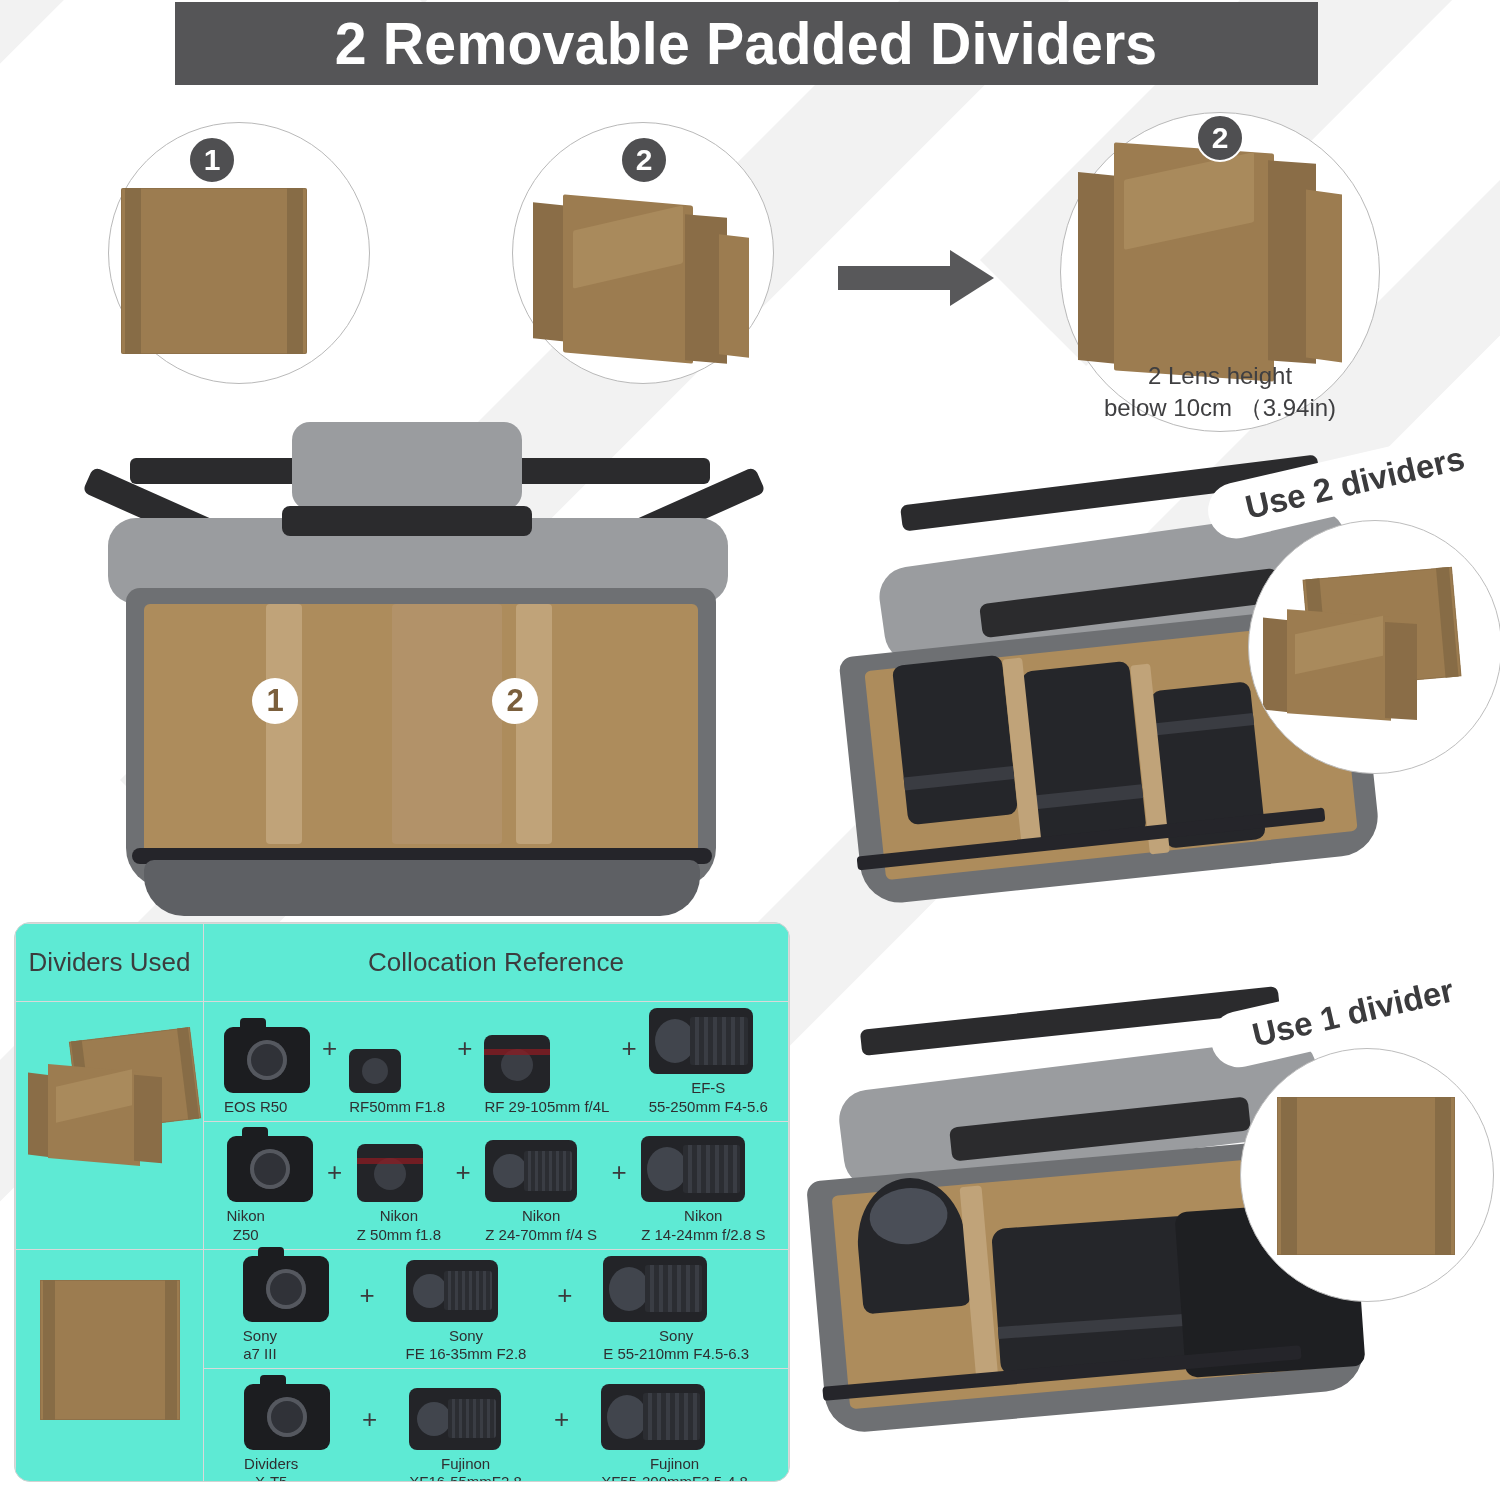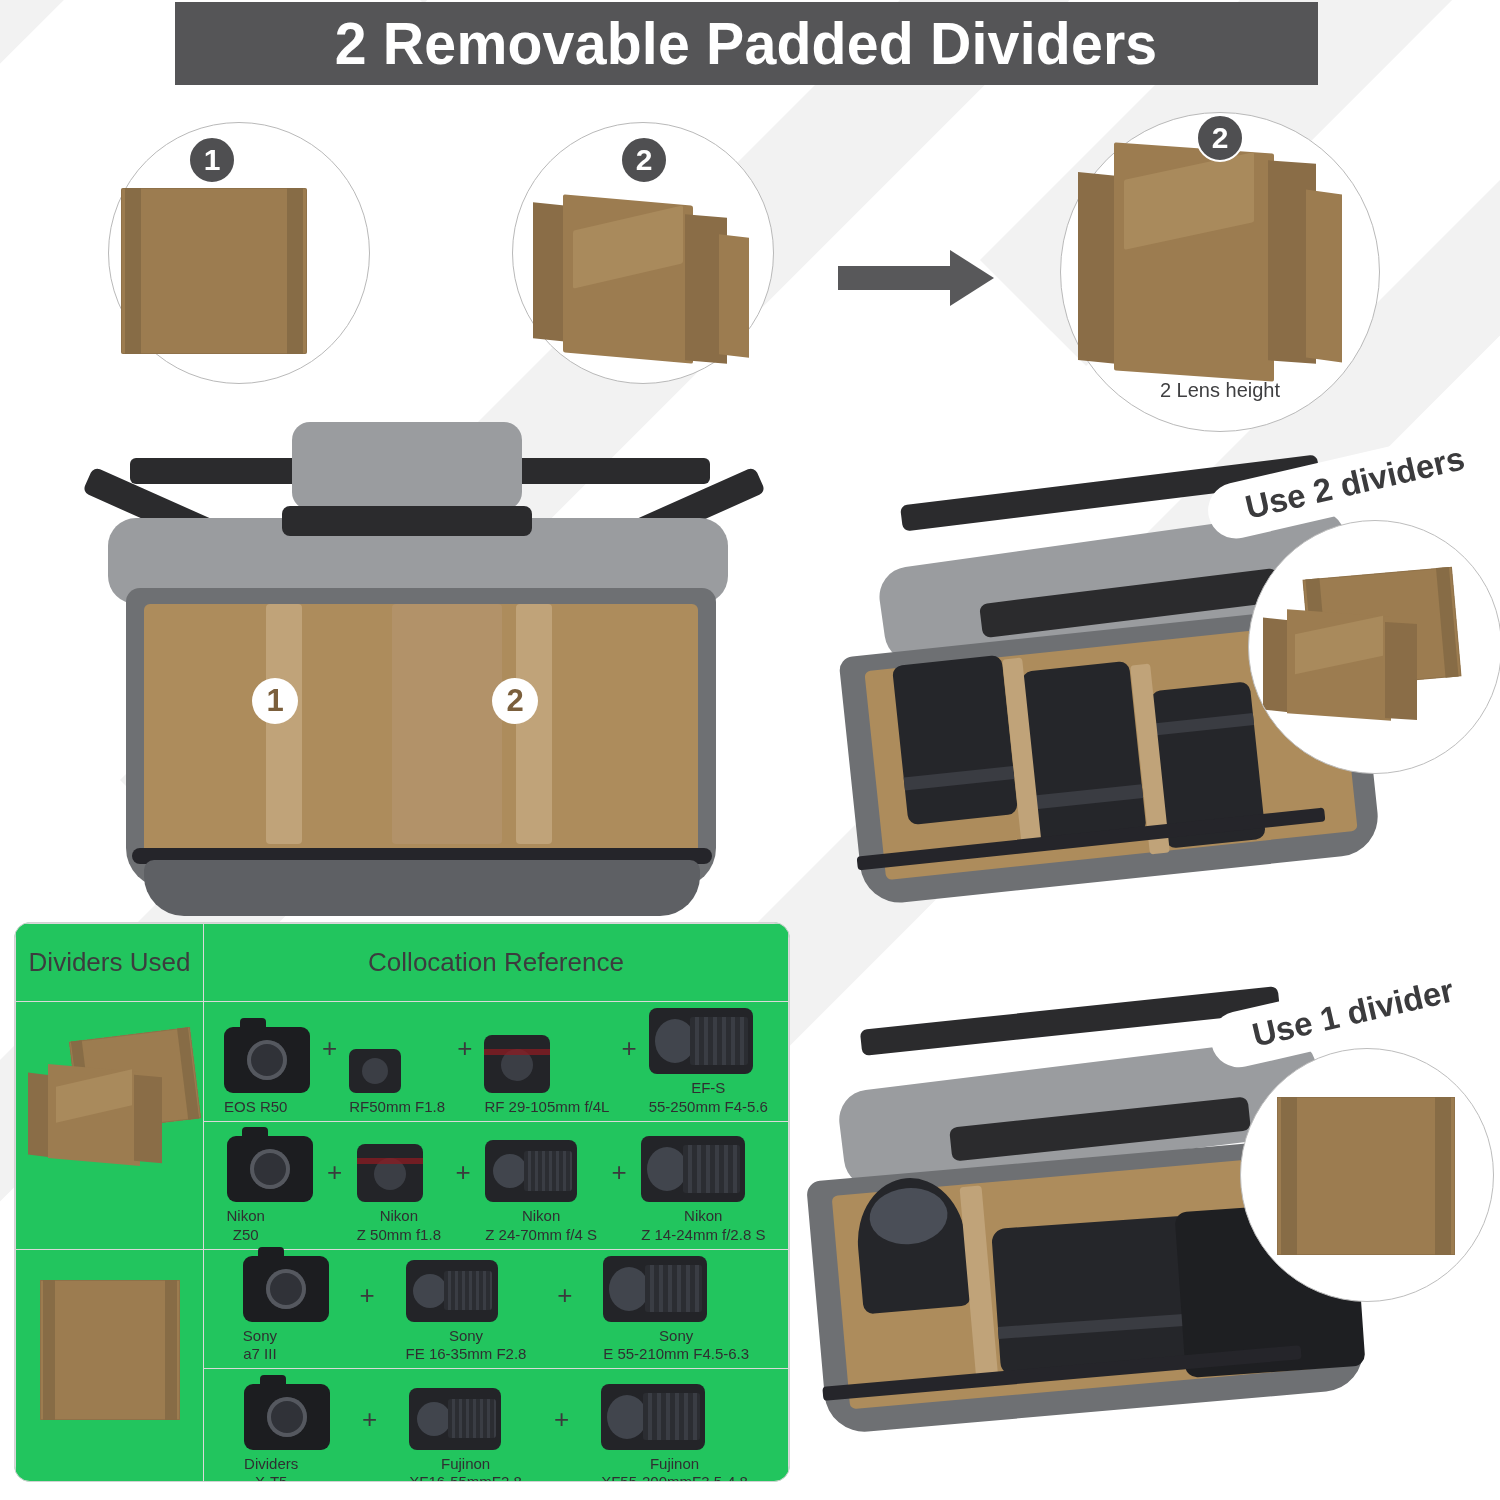--- a/index.html
+++ b/index.html
@@ -59,23 +59,22 @@
   .arrow { position:absolute; z-index:4; }
   .arrow .shaft { position:absolute; background:#58585a; }
   .arrow .head {
     position:absolute; width:0; height:0;
     border-top:28px solid transparent; border-bottom:28px solid transparent;
     border-left:44px solid #58585a;
   }
 
   .caption-2line {
     position:absolute; z-index:6; text-align:center;
-    color:#3f3f41; font-size:20px; line-height:1.35;
+    color:#3f3f41; font-size:24px; line-height:1.35;
     font-family:"Liberation Sans", sans-serif;
-    margin-top:17px;
   }
 
   
   .bag { position:absolute; z-index:2; }
   .bag-body {
     position:absolute; background:#6e7073; border-radius:14px 14px 40px 40px;
   }
   .bag-lid { position:absolute; background:#9a9c9f; border-radius:18px; }
   .bag-interior { position:absolute; background:#ad8c5c; border-radius:6px; }
   .bag-strap { position:absolute; background:#2b2b2d; border-radius:7px; }
@@ -95,21 +94,21 @@
   .ribbon {
     position:absolute; z-index:9; background:#ffffff;
     color:#3b3b3d; font-weight:bold; white-space:nowrap;
     display:flex; align-items:center; justify-content:center;
     border-radius:40px;
   }
 
   
   .table-wrap {
     position:absolute; left:14px; top:922px; width:776px; height:560px;
-    border:1.5px solid #d2d2d2; border-radius:16px; background:#22c55e;
+    border:1.5px solid #d2d2d2; border-radius:16px; background:#5eead4;
     z-index:6; overflow:hidden;
   }
   table.spec { width:100%; height:100%; border-collapse:collapse; table-layout:fixed; }
   table.spec td, table.spec th { border:1px solid #d9d9d9; vertical-align:middle; }
   table.spec th { font-weight:normal; }
   .th-text { font-size:26px; color:#3c3c3e; text-align:center; font-family:"Liberation Sans", sans-serif; }
   .col-dividers { width:188px; }
   .hdr-row { height:78px; }
 
   .combo { display:flex; align-items:flex-end; justify-content:space-evenly; width:100%; height:100%; padding:6px 8px 4px; }
@@ -201,20 +200,21 @@
   <div class="lens" style="left:1158px; top:268px; width:140px; height:72px;">
     <div class="glass" style="left:4px; top:8px; width:54px; height:56px;"></div>
     <div class="ring" style="top:22%;"></div>
     <div class="ring" style="top:66%;"></div>
   </div>
   <div class="badge-num" style="left:1196px; top:114px; width:48px; height:48px; font-size:30px;">
     <span>2</span>
   </div>
   <div class="caption-2line" style="left:1055px; top:360px; width:330px;">
     <div>2 Lens height</div>
+    <div>below 10cm （3.94in)</div>
   </div>
 
   <div class="bag" style="left:70px; top:420px; width:700px; height:500px;">
     <div class="bag-strap" style="left:8px; top:92px; width:230px; height:28px; transform:rotate(24deg);"></div>
     <div class="bag-strap" style="left:470px; top:92px; width:230px; height:28px; transform:rotate(-24deg);"></div>
     <div class="bag-strap" style="left:60px; top:38px; width:580px; height:26px; border-radius:6px;"></div>
     <div class="bag-lid" style="left:222px; top:2px; width:230px; height:88px;"></div>
     <div class="bag-lid" style="left:38px; top:98px; width:620px; height:86px; border-radius:28px;"></div>
     <div class="bag-handle" style="left:212px; top:86px; width:250px; height:30px;"></div>
     <div class="bag-body" style="left:56px; top:168px; width:590px; height:300px;"></div>

